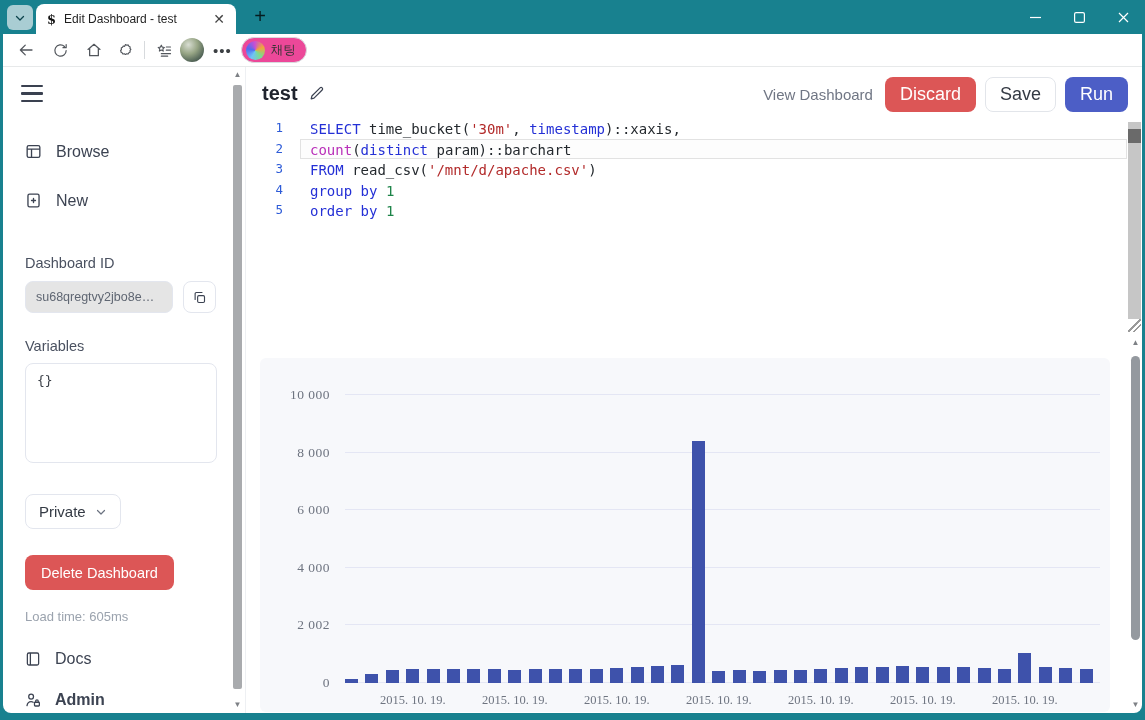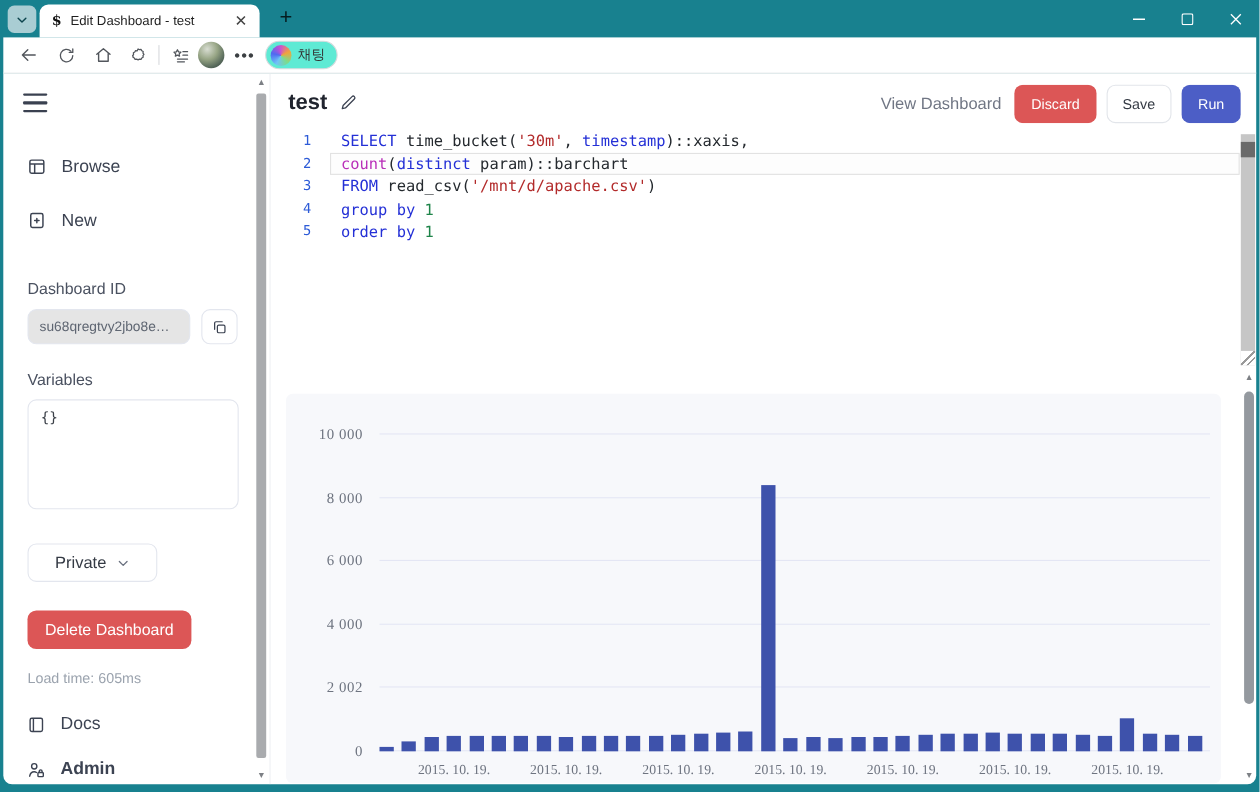--- a/index.html
+++ b/index.html
@@ -30,21 +30,21 @@
              border-bottom:1px solid #e7e9ea; display:flex; align-items:center; padding:0 8px; gap:4px; }
   .tool-ic { width:30px; height:28px; display:flex; align-items:center; justify-content:center; border-radius:5px; cursor:pointer; }
   .addressbar { flex:1; height:26px; border:1px solid #cdd1d6; border-radius:14px; display:flex; align-items:center;
                 padding:0 7px 0 9px; gap:7px; margin:0 6px 0 4px; background:#fff; }
   .addressbar .url { flex:1; font-size:13.5px; color:#1e2227; white-space:nowrap; overflow:hidden; }
   .mini-ic { width:24px; height:24px; display:flex; align-items:center; justify-content:center; cursor:pointer; }
   .tb-sep { width:1px; height:18px; background:#d7dadd; margin:0 3px; }
   .avatar { width:24px; height:24px; border-radius:50%;
             background: radial-gradient(circle at 35% 28%, #d8ddd2, #97a585 40%, #56685a 72%, #303d37); cursor:pointer; }
   .dots { font-size:15px; letter-spacing:1px; color:#3c4043; padding:0 5px; cursor:pointer; }
-  .copilot { height:26px; border:1px solid #d8dbde; border-radius:13px; background:#5eead4; display:flex; align-items:center;
+  .copilot { height:26px; border:1px solid #d8dbde; border-radius:13px; background:#ec4899; display:flex; align-items:center;
              gap:6px; padding:0 10px 0 4px; cursor:pointer; }
   .copilot .swirl { width:19px; height:19px; border-radius:50%;
              background: conic-gradient(from 210deg, #6fc3f7, #4f6af0, #c94fd4, #f2a33c, #7bdc8e, #6fc3f7); }
   .copilot .cp-label { font-size:12.5px; color:#333; }
   
   .page { position:absolute; top:67px; left:3px; right:3px; bottom:7px; background:#fff;
           border-radius:0 0 8px 8px; overflow:hidden; display:flex; }
   
   .sidebar { position:relative; width:243px; flex:none; border-right:1px solid #eef0f3; }
   .hamburger { position:absolute; left:18px; top:18px; width:22px; cursor:pointer; }
@@ -53,36 +53,36 @@
               color:#3c4352; cursor:pointer; }
   .side-label { position:absolute; left:22px; font-size:14.5px; color:#4a5160; }
   .id-row { position:absolute; left:22px; top:214px; display:flex; gap:10px; }
   .id-input { width:148px; height:32px; border:1px solid #e3e6ee; border-radius:8px; padding:0 10px;
               font-size:12.5px; color:#5f6672; display:flex; align-items:center; white-space:nowrap; overflow:hidden; background:#e5e5e5; }
   .copy-btn { width:33px; height:32px; border:1px solid #e3e6ee; border-radius:8px; background:#fff;
               display:flex; align-items:center; justify-content:center; cursor:pointer; }
   .vars-box { position:absolute; left:22px; top:296px; width:192px; height:100px; border:1px solid #e3e6ee;
               border-radius:8px; padding:9px 11px; font-family:"DejaVu Sans Mono", monospace; font-size:13px; color:#3a3f47; background:#fff; }
   .private-btn { position:absolute; left:22px; top:427px; height:35px; border:1px solid #e3e6ee; border-radius:8px;
-                 background:#fff; display:flex; align-items:center; gap:9px; padding:0 24px; font-size:15px; color:#343a44; cursor:pointer; }
+                 background:#fff; display:flex; align-items:center; gap:9px; padding:0 13px; font-size:15px; color:#343a44; cursor:pointer; }
   .delete-btn { position:absolute; left:22px; top:488px; height:35px; border:none; border-radius:8px;
                 background:var(--danger,#dc5656); color:#fff; font-size:14.5px; padding:0 16px; cursor:pointer;
                 font-family:"Liberation Sans", sans-serif; }
   .load-time { position:absolute; left:22px; top:542px; font-size:13px; color:#9ba3ae; }
   
   .sb-scroll { position:absolute; right:2px; top:2px; bottom:2px; width:11px; }
   .sb-thumb { position:absolute; left:1px; right:1px; top:16px; bottom:22px; background:#a9abae; border-radius:2px; }
   .scroll-arrow { position:absolute; left:0; right:0; text-align:center; font-size:8px; color:#7d8085; line-height:12px; }
   
   .main { position:relative; flex:1; }
   .page-title-row { position:absolute; left:16px; top:15px; display:flex; align-items:center; gap:10px; }
   .page-title { font-size:20px; font-weight:bold; color:#20242e; }
   .hdr-actions { position:absolute; right:14px; top:10px; height:35px; display:flex; align-items:center; gap:9px; }
   .link-btn { font-size:15px; color:#707684; margin-right:3px; cursor:pointer; }
-  .btn { height:35px; border-radius:8px; font-size:13px; padding:0 14px; cursor:pointer; border:1px solid transparent;
+  .btn { height:35px; border-radius:8px; font-size:18px; padding:0 14px; cursor:pointer; border:1px solid transparent;
          font-family:"Liberation Sans", sans-serif; }
   .btn-danger { background:var(--danger,#dc5656); color:#fff; }
   .btn-plain  { background:#fff; color:#343a44; border-color:#e2e5ea; }
   .btn-primary{ background:var(--primary,#4c5ec6); color:#fff; }
   
   .editor { position:absolute; left:0; right:0; top:51px; cursor:text; }
   .code-row { display:flex; height:20.5px; line-height:20.5px; font-family:"DejaVu Sans Mono", monospace; }
   .gutter { width:54px; flex:none; text-align:right; padding-right:17px; font-size:12.5px; color:var(--lineno,#2d5bd7); }
   .codecell { flex:1; margin-right:15px; padding-left:9px; font-size:14px; white-space:pre; border:1px solid transparent; }
   .code-row.active .codecell { background:#fdfdfd; border-color:#e2e2e2; }

